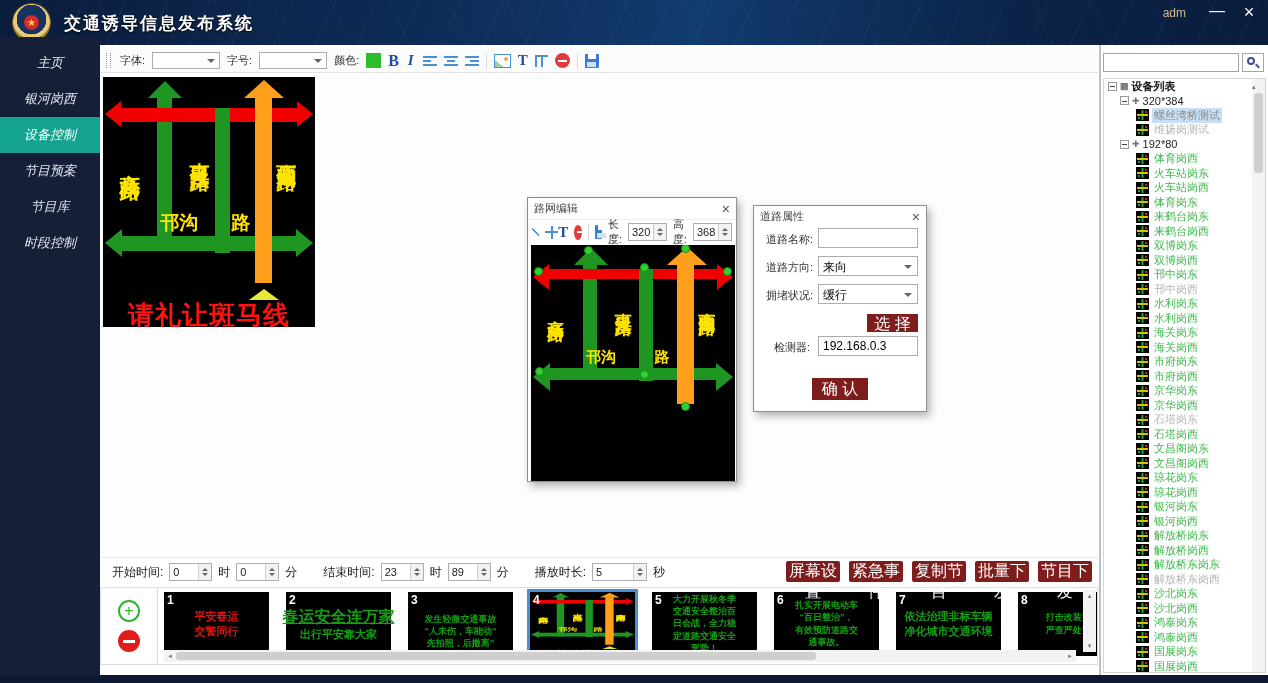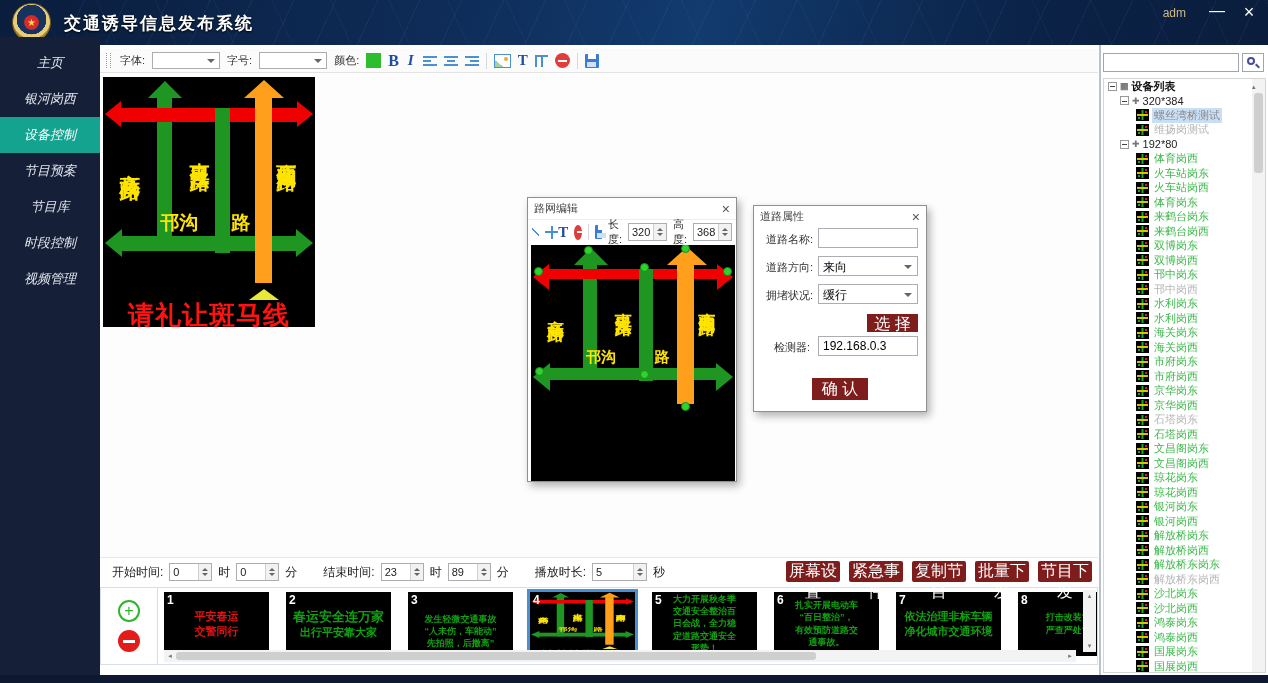--- a/index.html
+++ b/index.html
@@ -183,21 +183,20 @@
   <div class="win-btn win-close">×</div>
 </div>
 
 <div class="sidebar">
     <div class="side-item">主页</div>
     <div class="side-item">银河岗西</div>
     <div class="side-item active">设备控制</div>
     <div class="side-item">节目预案</div>
     <div class="side-item">节目库</div>
     <div class="side-item">时段控制</div>
-    <div class="side-item">视频管理</div>
   </div>
 
 <div class="fmt-bar">
   <div class="grip"></div>
   <span class="tb-label">字体:</span>
   <div class="combo-sm"></div>
   <span class="tb-label">字号:</span>
   <div class="combo-sm"></div>
   <span class="tb-label">颜色:</span>
   <span class="swatch"></span>
@@ -407,21 +406,21 @@
       <div class="thumb">
         <span class="num">1</span>
         <div class="lines">
           <div style="color: rgb(227, 18, 18); font-size: 11px;">平安春运</div>
           <div style="color: rgb(227, 18, 18); font-size: 11px;">交警同行</div>
         </div>
       </div>
       <div class="thumb">
         <span class="num">2</span>
         <div class="lines">
-          <div style="color: rgb(18, 160, 18); font-size: 13px;">春运安全连万家</div>
+          <div style="color: rgb(18, 160, 18); font-size: 16px; text-decoration: underline;">春运安全连万家</div>
           <div style="color: rgb(18, 160, 18); font-size: 11px;">出行平安靠大家</div>
         </div>
       </div>
       <div class="thumb">
         <span class="num">3</span>
         <div class="lines">
           <div style="color: rgb(18, 160, 18); margin-top: 15px;">发生轻微交通事故</div>
           <div style="color: rgb(18, 160, 18);">“人未伤，车能动”</div>
           <div style="color: rgb(18, 160, 18);">先拍照，后撤离”</div>
         </div>

